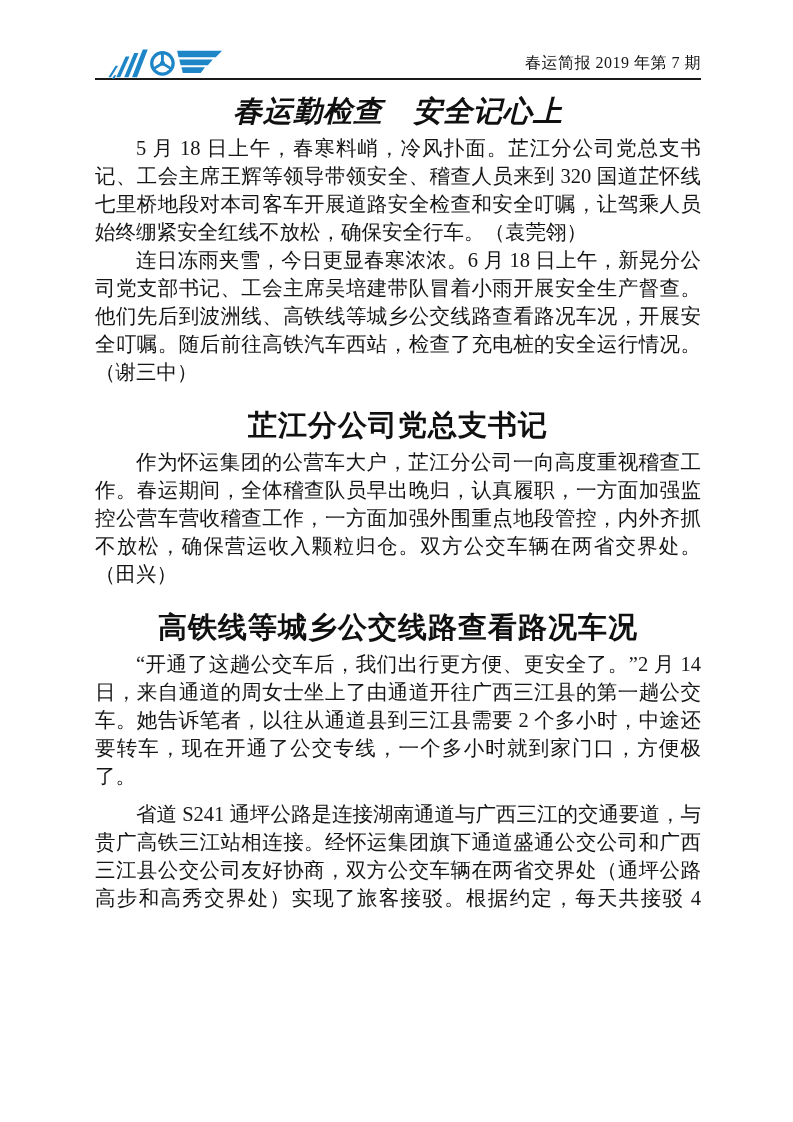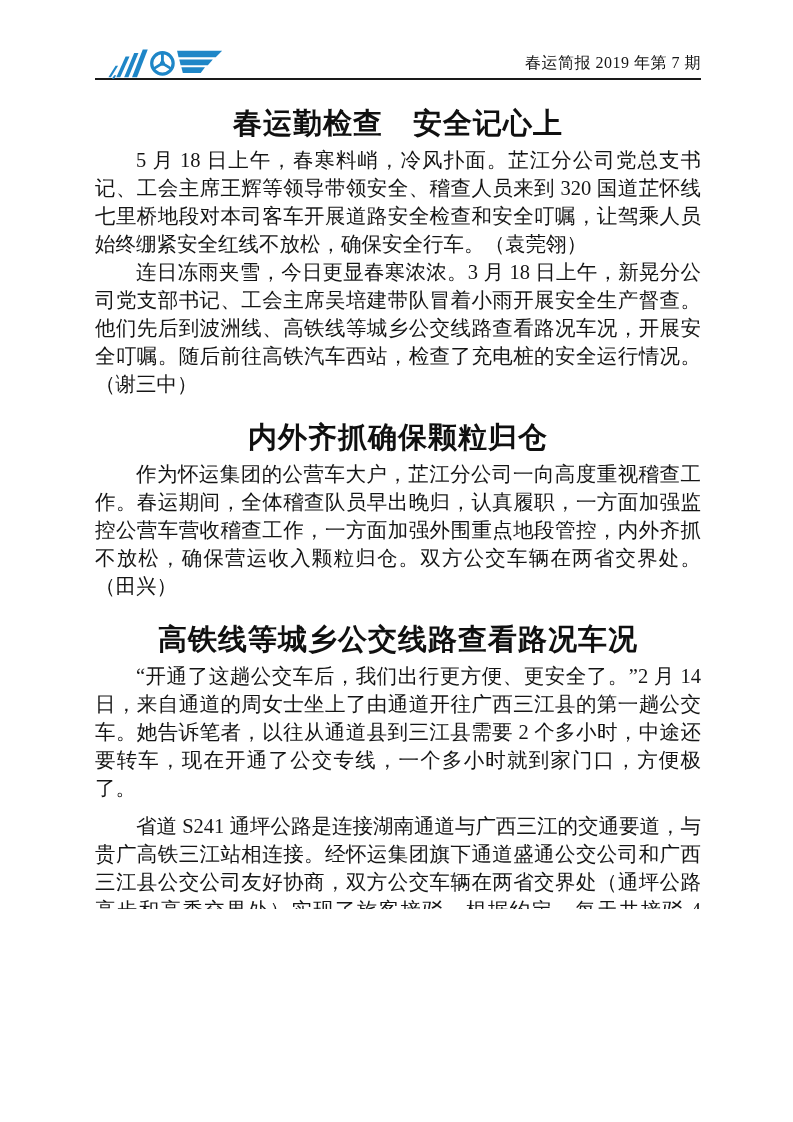--- a/index.html
+++ b/index.html
@@ -45,21 +45,21 @@
     font-family: "Liberation Sans", "DejaVu Sans", sans-serif;
     font-weight: 700;
     font-size: 29px;
     line-height: 38px;
     letter-spacing: 1px;
     text-align: center;
     margin: 20px 0 4px 0;
     color: #101010;
     white-space: nowrap;
   }
-  .article:first-child h1 { margin-top: 24px; }
+  .article:first-child h1 { margin-top: 12px; font-style: italic; }
   .article p {
     font-size: 20.5px;
     line-height: 28px;
     text-align: justify;
     text-indent: 2em;
     margin: 0;
   }
   .article p + p { margin-top: 10px; }
   .footer {
     position: absolute;
@@ -99,25 +99,25 @@
   </div>
 
   <main>
 
     <section class="article">
       <h1>春运勤检查　安全记心上</h1>
       <p>5 月 18 日上午，春寒料峭，冷风扑面。芷江分公司党总支书记、工会主席王辉等领导带领安全、稽查人员来到 320 国道芷怀线七里桥地段对本司客车开展道路安全检查和安全叮嘱，让驾乘人员始终绷紧安全红线不放松，确保安全行车。（袁莞翎）</p>
     </section>
 
     <section class="article">
-      <p>连日冻雨夹雪，今日更显春寒浓浓。3 月 18 日上午，新晃分公司党支部书记、工会主席吴培建带队冒着小雨开展安全生产督查。他们先后到波洲线、高铁线等城乡公交线路查看路况车况，开展安全叮嘱。随后前往高铁汽车西站，检查了充电桩的安全运行情况。（谢三中）</p>
+      <p>连日冻雨夹雪，今日更显春寒浓浓。6 月 18 日上午，新晃分公司党支部书记、工会主席吴培建带队冒着小雨开展安全生产督查。他们先后到波洲线、高铁线等城乡公交线路查看路况车况，开展安全叮嘱。随后前往高铁汽车西站，检查了充电桩的安全运行情况。（谢三中）</p>
     </section>
 
     <section class="article">
-      <h1>内外齐抓确保颗粒归仓</h1>
+      <h1>芷江分公司党总支书记</h1>
       <p>作为怀运集团的公营车大户，芷江分公司一向高度重视稽查工作。春运期间，全体稽查队员早出晚归，认真履职，一方面加强监控公营车营收稽查工作，一方面加强外围重点地段管控，内外齐抓不放松，确保营运收入颗粒归仓。双方公交车辆在两省交界处。（田兴）</p>
     </section>
 
     <section class="article">
       <h1>高铁线等城乡公交线路查看路况车况</h1>
       <p>“开通了这趟公交车后，我们出行更方便、更安全了。”2 月 14 日，来自通道的周女士坐上了由通道开往广西三江县的第一趟公交车。她告诉笔者，以往从通道县到三江县需要 2 个多小时，中途还要转车，现在开通了公交专线，一个多小时就到家门口，方便极了。</p>
       <p>省道 S241 通坪公路是连接湖南通道与广西三江的交通要道，与贵广高铁三江站相连接。经怀运集团旗下通道盛通公交公司和广西三江县公交公司友好协商，双方公交车辆在两省交界处（通坪公路高步和高秀交界处）实现了旅客接驳。根据约定，每天共接驳 4 趟，时间分别为 8:00、10:00、13:25、17:05，票价通道至高秀 5 元，高秀至三江 10 元。此次成功接驳，使得经行省道的公交与经行国道的班车互为补充，为两省边界沿线乘客往来及由通道前往三江高铁站乘车的旅客提供了舒适、安全、便捷的出行环境。（黄莎 李洪学）</p>
     </section>
 
   </main>

